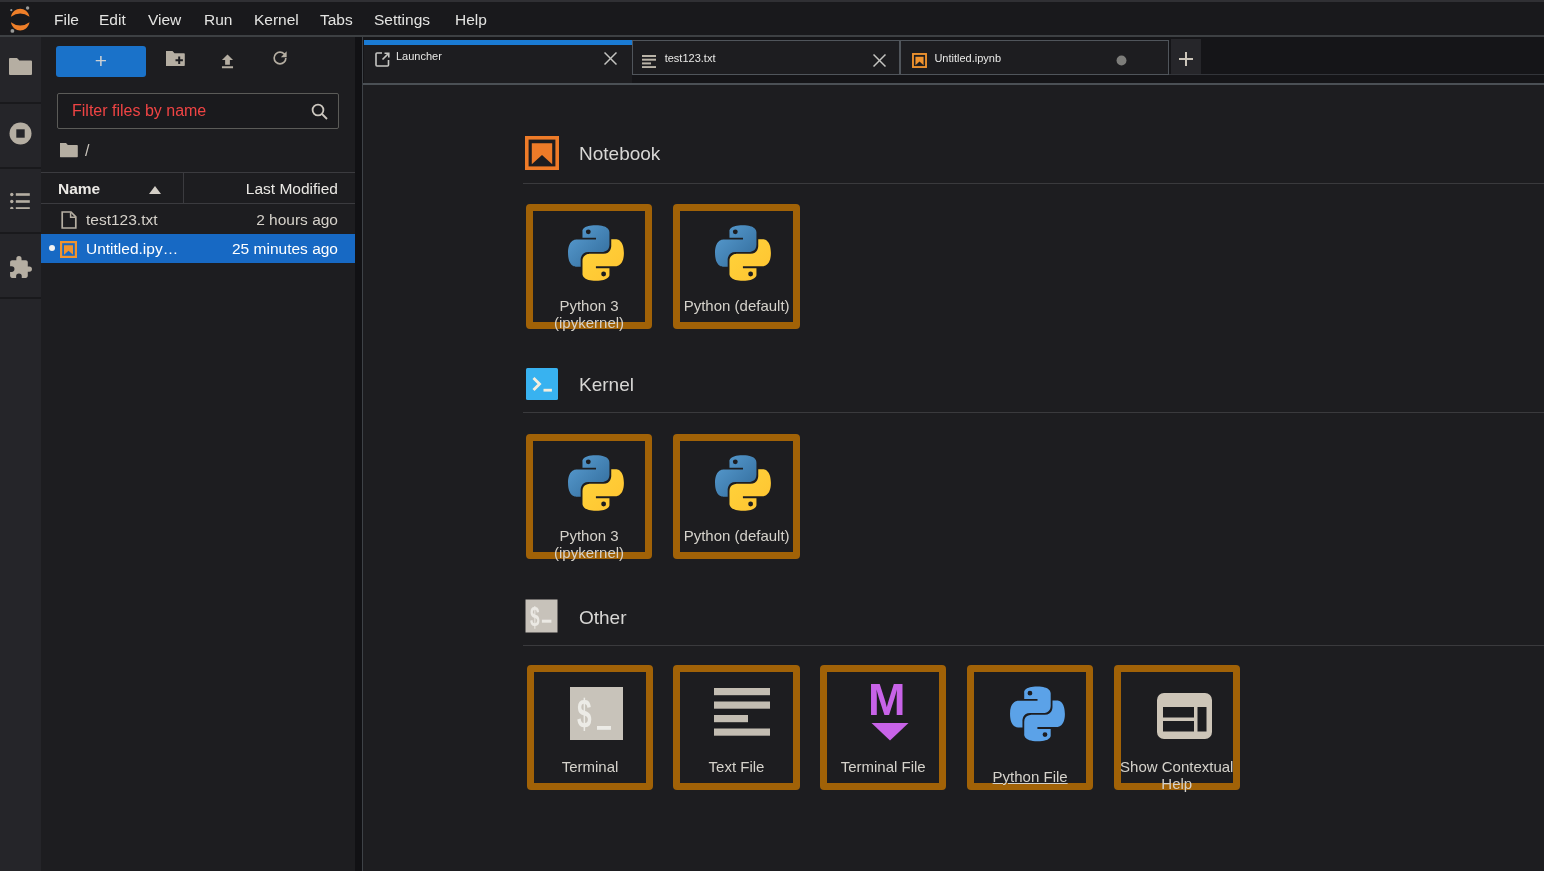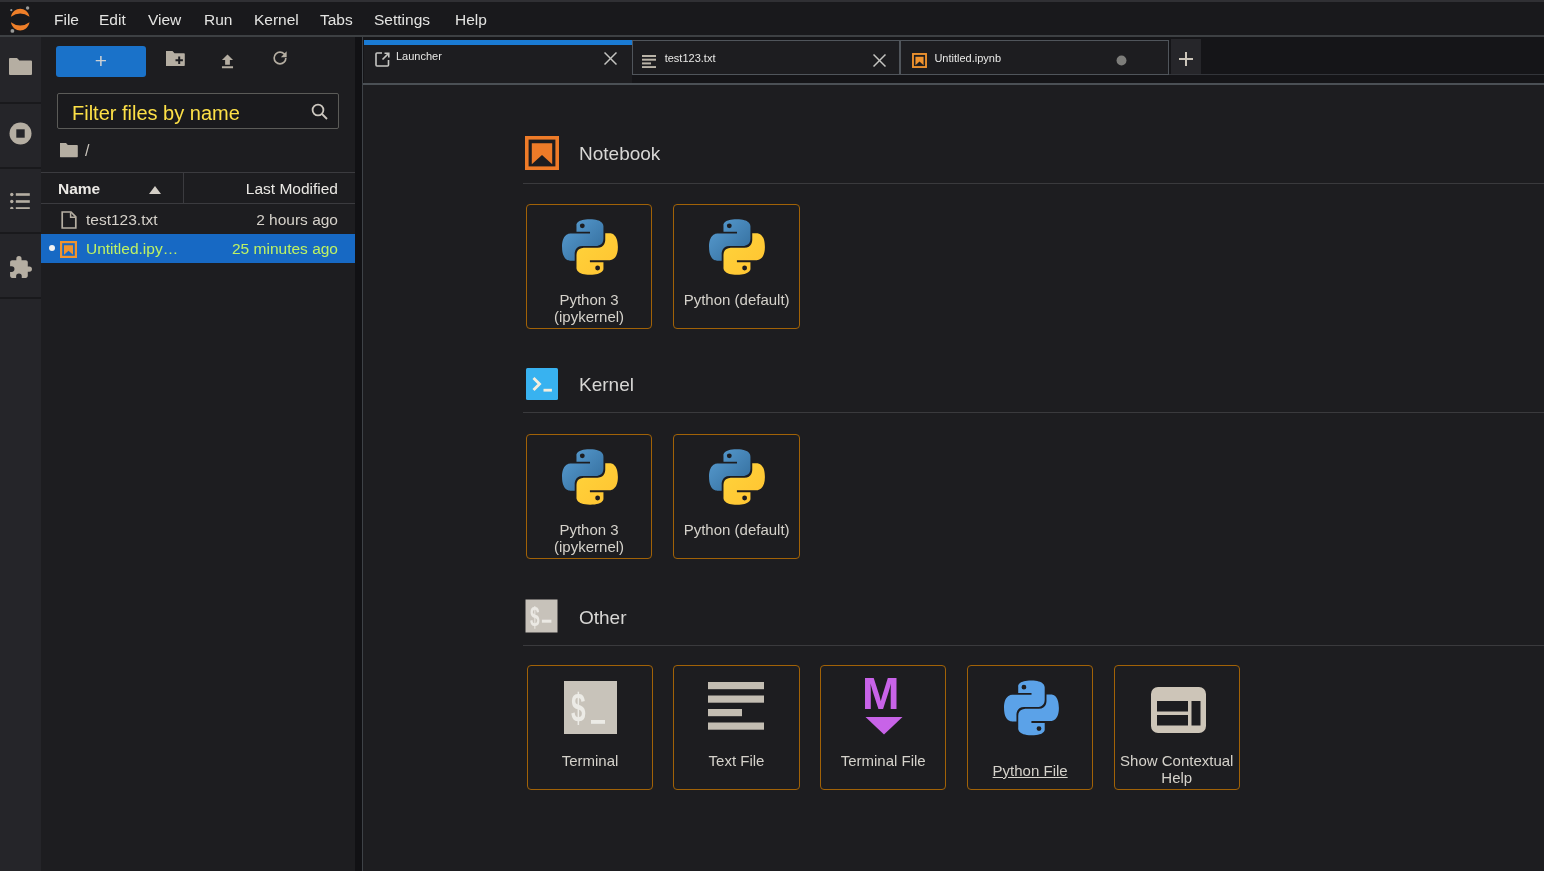--- a/index.html
+++ b/index.html
@@ -13,49 +13,49 @@
 
 
 #stripe { left:0; top:37px; width:41px; height:834px; background:#252529; }
 .stripesep { position:absolute; left:0; width:41px; height:2px; background:#19191c; }
 
 
 #files { left:41px; top:37px; width:314px; height:834px; background:#1d1d20; }
 #newbtn { position:absolute; left:15px; top:9px; width:90px; height:31px; background:#1a72c9; border-radius:3px; }
 #newbtn span { position:absolute; left:0; right:0; top:3px; text-align:center; font-size:21px; color:#ccd0d4; font-weight:400;}
 #filter { position:absolute; left:16px; top:56px; width:282px; height:36px; border:1px solid #5b5b58; border-radius:2px; background:#1a1a1d; }
-#filter span { position:absolute; left:14px; top:8px; font-size:20px; color:#fde047; }
+#filter span { position:absolute; left:14px; top:8px; font-size:16px; color:#ef4444; }
 #crumb { position:absolute; left:19px; top:105px; }
 #crumb span { position:absolute; left:25px; top:0px; font-size:16px; color:#c9c4bc; }
 #listhead { position:absolute; left:0px; top:135px; width:314px; height:32px; border-top:1px solid #3b3b3f; border-bottom:1px solid #3b3b3f; }
 #listhead .nm { position:absolute; left:17px; top:7px; font-weight:bold; font-size:15.5px; color:#ebe9e5; }
 #listhead .lm { position:absolute; right:17px; top:7px; font-weight:normal; font-size:15.5px; color:#ebe9e5; }
 #listhead .vsep { position:absolute; left:142px; top:0; width:1px; height:30px; background:#3b3b3f; }
 .frow { position:absolute; left:0; width:314px; height:29px; }
 .frow .fname { position:absolute; left:45px; top:6px; font-size:15.5px; color:#d5d1ca; }
 .frow .fdate { position:absolute; right:17px; top:6px; font-size:15.5px; color:#d5d1ca; }
 #row2 { background:#1769c4; }
-#row2 .fname, #row2 .fdate { color:#bef264; }
+#row2 .fname, #row2 .fdate { color:#ffffff; }
 #row2 .dot { position:absolute; left:8px; top:11px; width:6px; height:6px; border-radius:50%; background:#f2f2f2; }
 
 
 #splitter { left:355px; top:37px; width:8px; height:834px; background:#111114; border-right:1.5px solid #3e4247; }
 
 
 #dockhead { left:363px; top:37px; width:1181px; height:48px; background:#151518; border-bottom:2px solid #4b5055; }
 #tab-active { position:absolute; left:1px; top:3px; width:268px; height:43px; background:#1d1d20; border-top:5.5px solid #1a7bd4; }
 .tab { position:absolute; top:2.5px; height:35.5px; background:#1d1d20; border:1px solid #50555b; }
 .tabtxt { position:absolute; top:11px; font-size:11px; color:#e8e8e6; white-space:nowrap; }
 #plusbtn { position:absolute; left:808px; top:2px; width:30px; height:35px; background:#26262a; }
 
 
 #launcher { left:363px; top:85px; width:1181px; height:786px; background:#1d1d20; }
 .sectitle { position:absolute; left:216px; font-size:19px; color:#d8d7d5; }
 .secdiv { position:absolute; left:160px; right:0; height:1px; background:#3a3a3d; }
-.card { position:absolute; width:126.5px; height:125px; border:1px solid #a16207; border-radius:4px; }
+.card { position:absolute; width:126.5px; height:125px; border:7px solid #a16207; border-radius:4px; }
 .clabel { position:absolute; left:-10px; right:-10px; text-align:center; font-size:15px; line-height:17.5px; color:#d5d2cb; }
 </style>
 </head>
 <body>
 <div id="app">
 
   <div id="menubar" class="abs">
     <svg class="abs" style="left:6px; top:2px;" width="28" height="30" viewBox="0 0 28 30">
       <path d="M4.9 12.8 C 7 1.9, 21.4 1.9, 23.5 12.8 Q 14.2 6.0 4.9 12.8 Z" fill="#ef7f29"></path>
       <path d="M23.5 18.2 C 21.4 29.1, 7 29.1, 4.9 18.2 Q 14.2 25.0 23.5 18.2 Z" fill="#ef7f29"></path>

